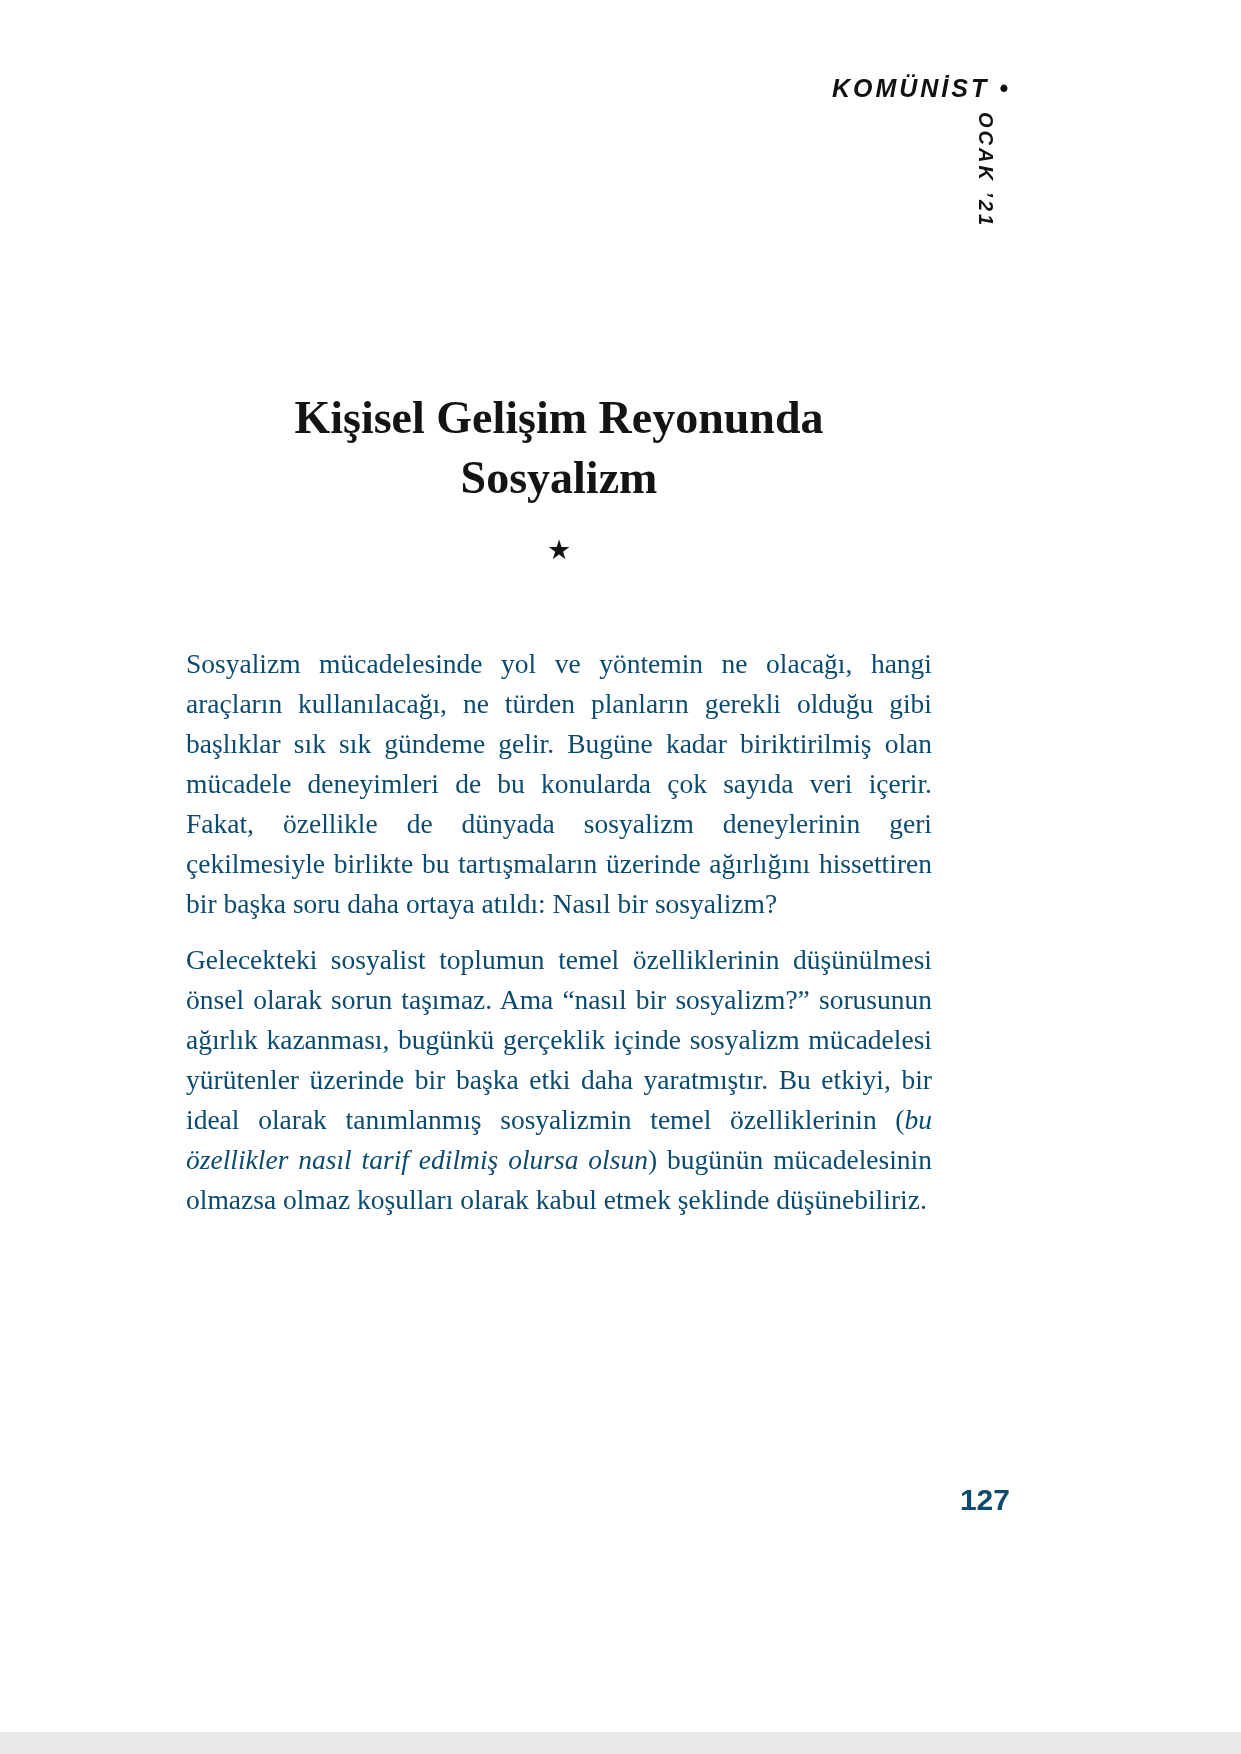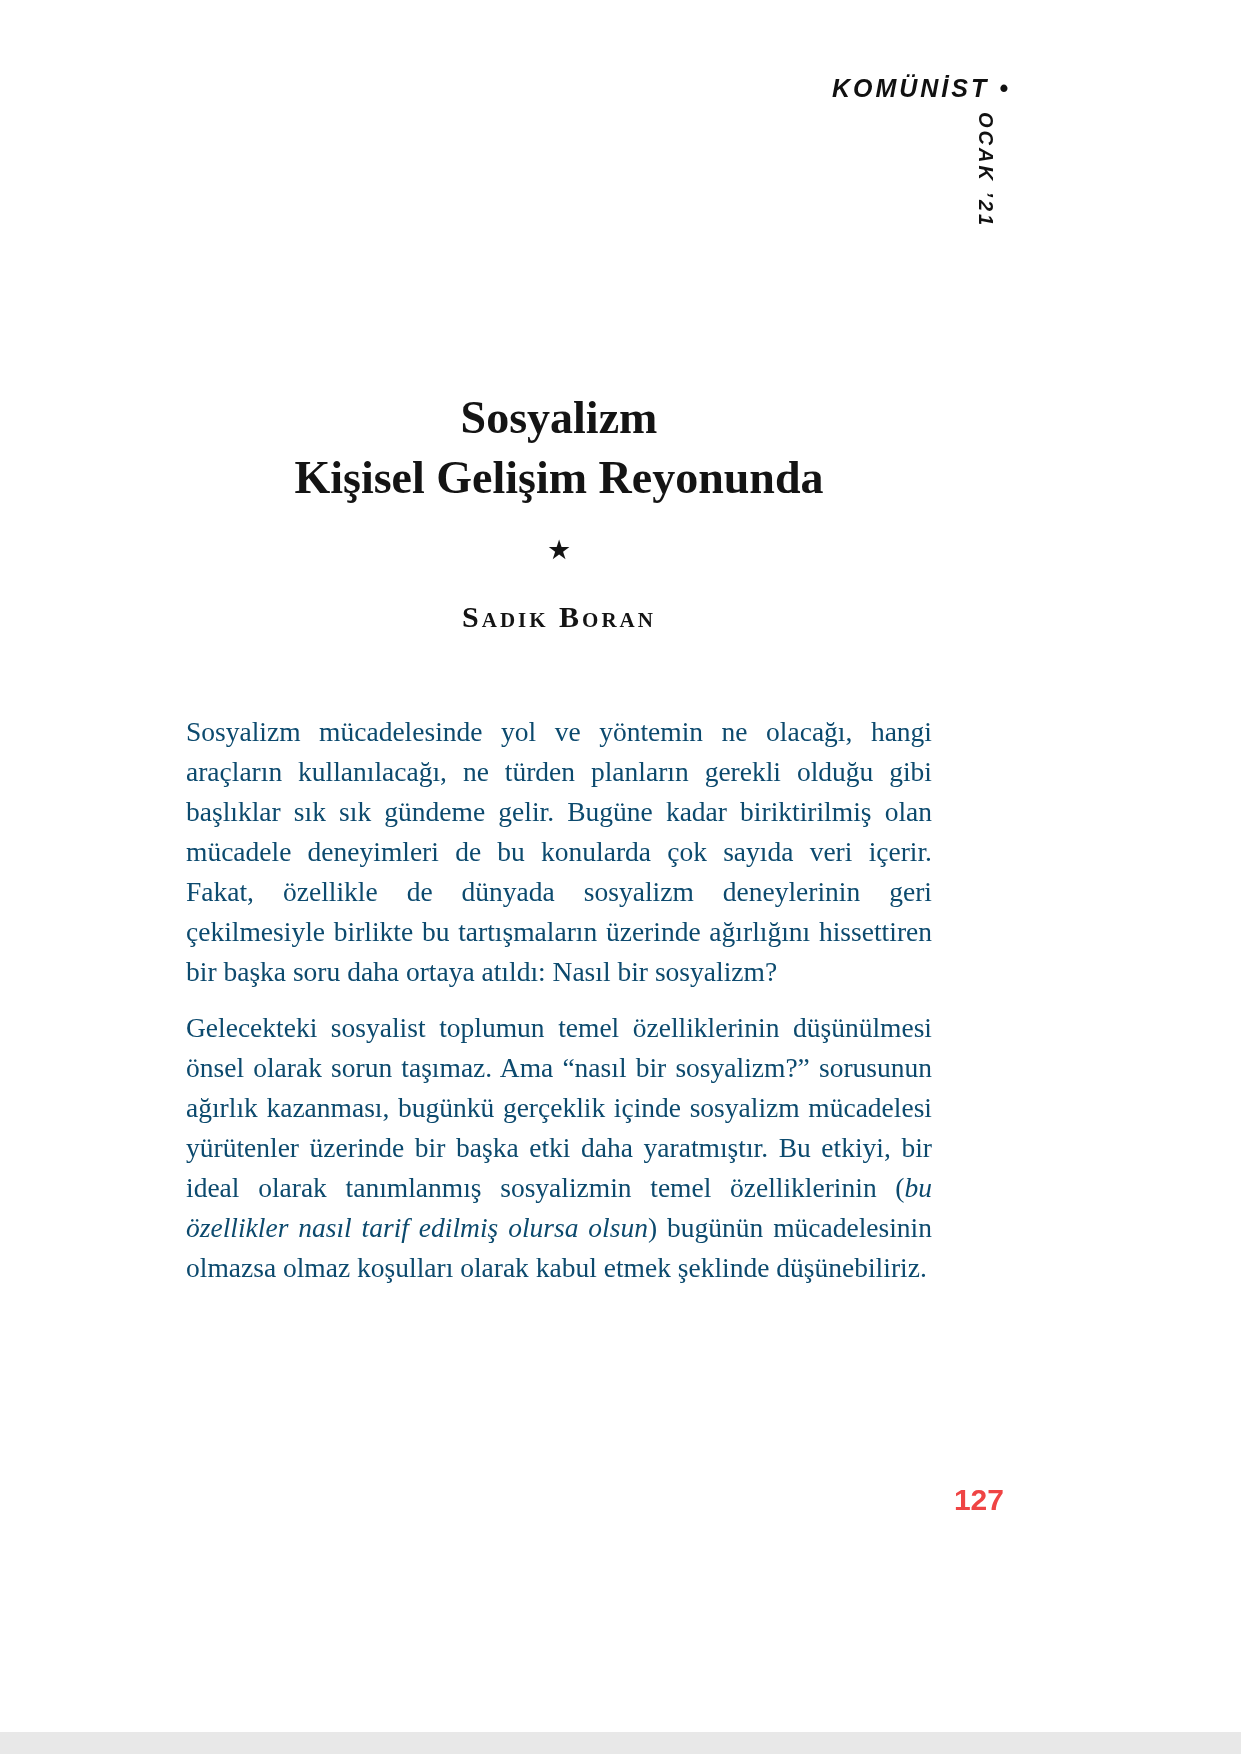--- a/index.html
+++ b/index.html
@@ -99,48 +99,47 @@
     margin-bottom: 0;
   }
   .body-text em {
     font-style: italic;
   }
 
   
   .page-number {
     position: absolute;
     top: 1483px;
-    right: 237px;
+    right: 231px;
     font-family: "Liberation Sans", sans-serif;
     font-weight: 700;
     font-size: 30px;
-    color: #ef4444;
+    color: #0c4a6e;
   }
 </style>
 </head>
 <body>
 
 <div class="page">
 
   <div class="masthead">
     <span>KOMÜNİST</span><span class="bullet">•</span>
   </div>
 
   <div class="issue-date">OCAK ’21</div>
 
   <div class="content">
 
     <h1 class="title" style="margin:0;">
+      <div>Kişisel Gelişim Reyonunda</div>
       <div>Sosyalizm</div>
-      <div>Kişisel Gelişim Reyonunda</div>
     </h1>
 
     <div class="star-divider">★</div>
 
-    <div class="author">Sadık Boran</div>
 
     <div class="body-text">
       <p>Sosyalizm mücadelesinde yol ve yöntemin ne olacağı, hangi araçların kullanılacağı, ne türden planların gerekli olduğu gibi başlıklar sık sık gündeme gelir. Bugüne kadar biriktirilmiş olan mücadele deneyimleri de bu konularda çok sayıda veri içerir. Fakat, özellikle de dünyada sosyalizm deneylerinin geri çekilmesiyle birlikte bu tartışmaların üzerinde ağırlığını hissettiren bir başka soru daha ortaya atıldı: Nasıl bir sosyalizm?</p>
       <p><span>Gelecekteki sosyalist toplumun temel özelliklerinin düşünülmesi önsel olarak sorun taşımaz. Ama “nasıl bir sosyalizm?” sorusunun ağırlık kazanması, bugünkü gerçeklik içinde sosyalizm mücadelesi yürütenler üzerinde bir başka etki daha yaratmıştır. Bu etkiyi, bir ideal olarak tanımlanmış sosyalizmin temel özelliklerinin (</span><em>bu özellikler nasıl tarif edilmiş olursa olsun</em><span>) bugünün mücadelesinin olmazsa olmaz koşulları olarak kabul etmek şeklinde düşünebiliriz.</span></p>
     </div>
 
   </div>
 
   <div class="page-number">127</div>
 

